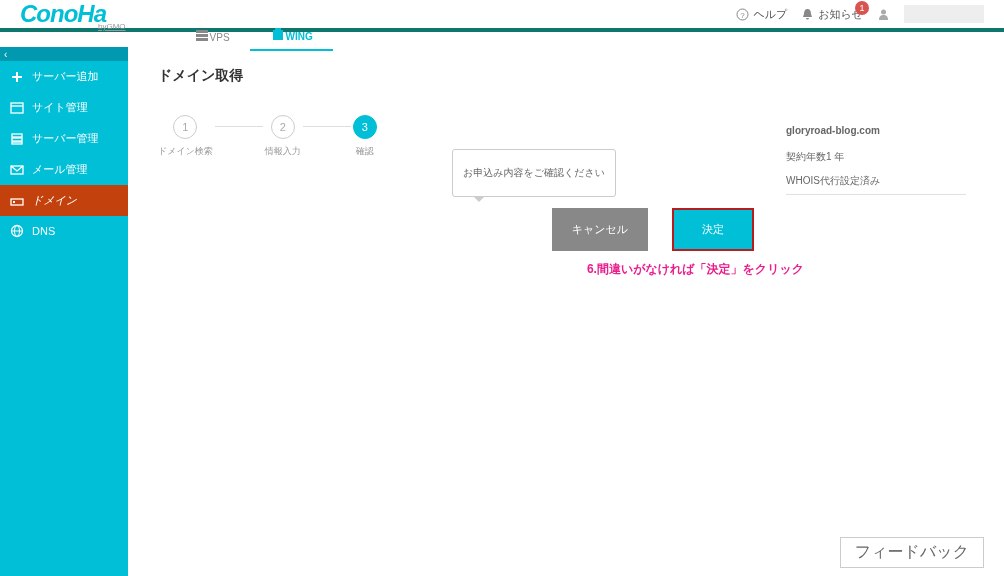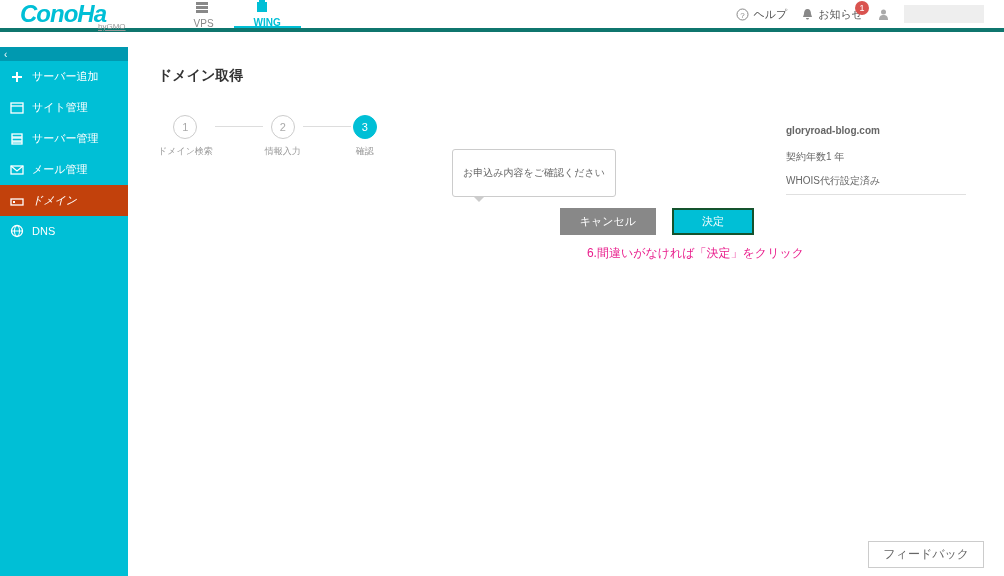--- a/index.html
+++ b/index.html
@@ -3,21 +3,21 @@
   <meta charset="utf-8">
   <style>
     * { margin: 0; padding: 0; box-sizing: border-box; }
     body { font-family: "Hiragino Sans", "Meiryo", sans-serif; font-size: 12px; color: #333; background: #fff; width: 1004px; height: 576px; overflow: hidden; position: relative; }
     
     
     .header { height: 32px; display: flex; align-items: center; border-bottom: 4px solid #0f766e; background: #fff; position: relative; }
     .logo { margin-left: 20px; color: #00bfd6; font-size: 24px; font-weight: bold; font-style: italic; letter-spacing: -1px; }
     .logo-sub { font-size: 8px; color: #999; position: relative; top: 12px; left: -8px; text-decoration: underline; }
     .topnav { display: flex; gap: 0; margin-left: 40px; height: 100%; }
-    .topnav-item { display: flex; flex-direction: column; justify-content: center; padding: 0 20px; cursor: pointer; position: relative; height: 100%; }
+    .topnav-item { display: flex; flex-direction: row; align-items: center; justify-content: center; padding: 0 20px; cursor: pointer; position: relative; height: 100%; margin-top: 23px; }
     .topnav-item.active { border-bottom: 2px solid #00bfd6; font-weight: bold; }
     .topnav-icon { width: 16px; height: 16px; margin-bottom: 2px; }
     .topnav-label { font-size: 10px; color: #888; }
     .topnav-item.active .topnav-label { color: #00bfd6; }
     
     .header-right { margin-left: auto; display: flex; align-items: center; gap: 14px; margin-right: 20px; font-size: 11px; color: #555; }
     .header-link { display: flex; align-items: center; gap: 4px; cursor: pointer; }
     .badge { position: absolute; top: -6px; right: -6px; background: #d9534f; color: #fff; border-radius: 50%; width: 14px; height: 14px; font-size: 9px; display: flex; align-items: center; justify-content: center; }
     .notif-wrap { position: relative; }
     .avatar-box { width: 80px; height: 18px; background: #eee; }
@@ -47,29 +47,29 @@
     
     
     .info-panel { position: absolute; right: 38px; top: 78px; width: 180px; font-size: 10px; }
     .info-domain { font-weight: bold; color: #666; margin-bottom: 14px; }
     .info-row { display: flex; justify-content: flex-start; margin-bottom: 10px; color: #666; }
     .info-whois { color: #666; border-bottom: 1px solid #e0e0e0; padding-bottom: 6px; }
     
     .confirm-text { font-size: 11px; color: #333; margin-bottom: 20px; }
     
     
-    .button-row { display: flex; gap: 16px; justify-content: flex-end; margin-right: 220px; margin-top: 6px; }
+    .button-row { display: flex; gap: 24px; justify-content: flex-end; margin-right: 220px; margin-top: 6px; }
     .btn { padding: 6px 20px; border: none; font-size: 11px; cursor: pointer; }
     .btn-cancel { background: #888; color: #fff; }
-    .btn-primary { background: #00bfd6; color: #fff; border: 2px solid #14532d; padding: 4px 28px; }
-    
-    .annotation { color: #e91e8c; font-size: 12px; font-weight: normal; margin-top: 10px; text-align: right; margin-right: 170px; }
-    
-    
-    .feedback { position: absolute; right: 20px; bottom: 8px; border: 1px solid #ccc; padding: 4px 14px; font-size: 12px; color: #666; cursor: pointer; background: #fff; }
+    .btn-primary { background: #00bfd6; color: #fff; border: 2px solid #b91c1c; padding: 12px 28px; }
+    
+    .annotation { color: #e91e8c; font-size: 12px; font-weight: bold; margin-top: 10px; text-align: right; margin-right: 170px; }
+    
+    
+    .feedback { position: absolute; right: 20px; bottom: 8px; border: 1px solid #ccc; padding: 4px 14px; font-size: 16px; color: #666; cursor: pointer; background: #fff; }
     
     svg { display: block; }
   </style>
 </head>
 <body>
 
 <div class="header">
   <div class="logo">
     <span>ConoHa</span>
   </div>

